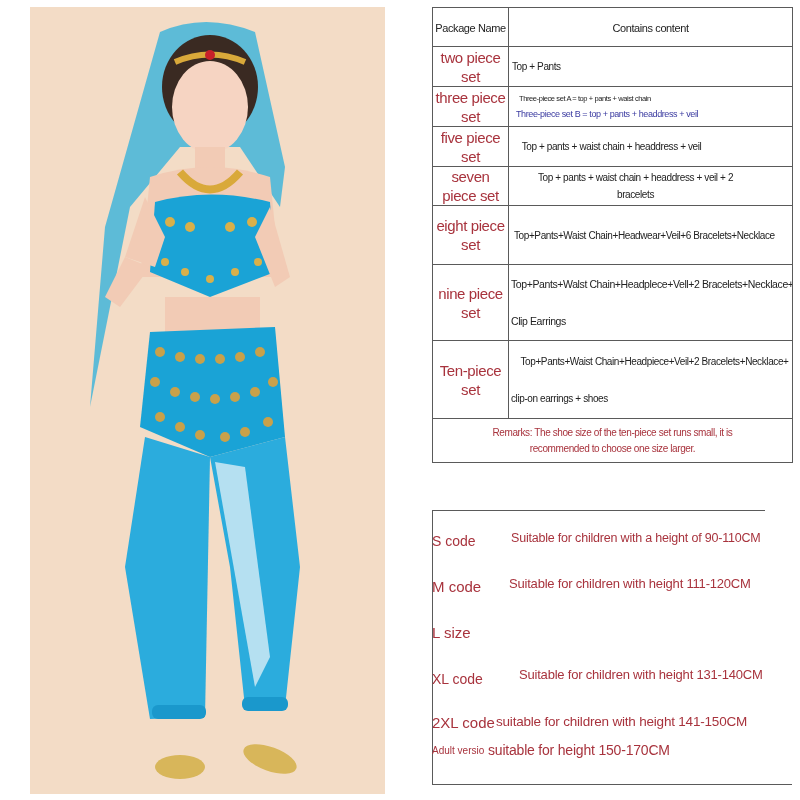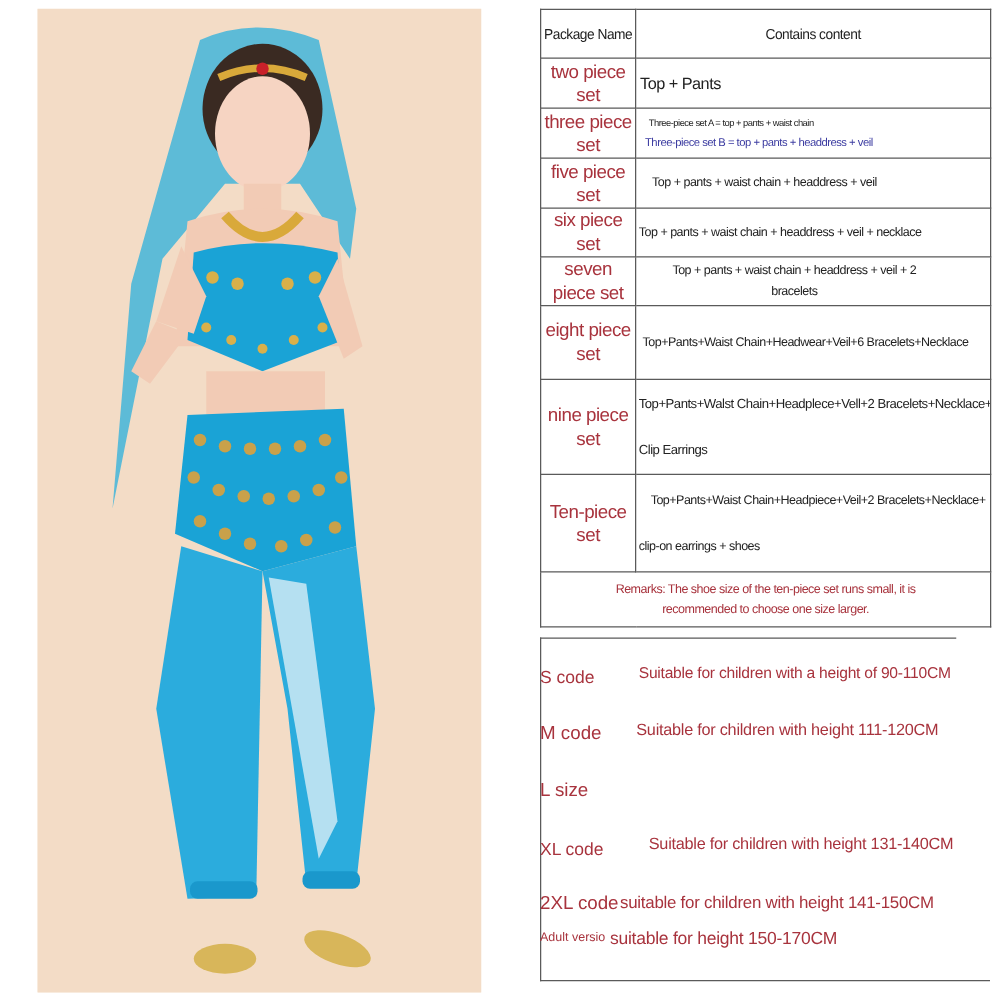--- a/index.html
+++ b/index.html
@@ -23,21 +23,21 @@
     .pkg-table td, .pkg-table th {
       border: 1px solid #5a5a5a;
       text-align: center; vertical-align: middle;
       font-weight: normal; padding: 0 2px;
     }
     .pkg-table col.c1 { width: 76px; }
     .pkg-table col.c2 { width: 284px; }
     .pkg-table th { font-size: 11px; color: #222; height: 39px; transform: scaleY(1.05); }
     .pkg-name { color: #a8333d; font-size: 15px; line-height: 19px; }
     .pkg-content { color: #222; font-size: 10px; line-height: 17px; }
-    .pkg-content.big { font-size: 13px; text-align: left; padding-left: 3px; }
+    .pkg-content.big { font-size: 10px; text-align: left; padding-left: 3px; }
     .pkg-content.left { text-align: left; }
     .pkg-content .line-a { font-size: 7.5px; display: block; text-align: left; padding-left: 8px; line-height: 14px; }
     .pkg-content .line-b { font-size: 9px; color: #3a3aa0; display: block; text-align: left; padding-left: 5px; line-height: 16px; }
     .pkg-content .spread { display: block; line-height: 37px; }
     .remarks { color: #a8333d; font-size: 10px; line-height: 16px; height: 44px; }
 
     .r-h  { height: 39px; }
     .r-2  { height: 40px; }
     .r-3  { height: 40px; }
     .r-5  { height: 40px; margin-left: 20px; }
@@ -167,24 +167,20 @@
     <td class="pkg-name">three piece set</td>
     <td class="pkg-content">
       <span class="line-a">Three-piece set A = top + pants + waist chain</span>
       <span class="line-b">Three-piece set B = top + pants + headdress + veil</span>
     </td>
   </tr>
   <tr class="r-5">
     <td class="pkg-name">five piece set</td>
     <td class="pkg-content" style="padding:0 80px 0 2px;">Top + pants + waist chain + headdress + veil</td>
   </tr>
-  <tr class="r-6">
-    <td class="pkg-name">six piece set</td>
-    <td class="pkg-content left">Top + pants + waist chain + headdress + veil + necklace</td>
-  </tr>
   <tr class="r-7">
     <td class="pkg-name">seven piece set</td>
     <td class="pkg-content" style="padding:0 40px 0 10px;">Top + pants + waist chain + headdress + veil + 2 bracelets</td>
   </tr>
   <tr class="r-8">
     <td class="pkg-name">eight piece set</td>
     <td class="pkg-content left" style="padding-left:5px;">Top+Pants+Waist Chain+Headwear+Veil+6 Bracelets+Necklace</td>
   </tr>
   <tr class="r-9">
     <td class="pkg-name">nine piece set</td>

